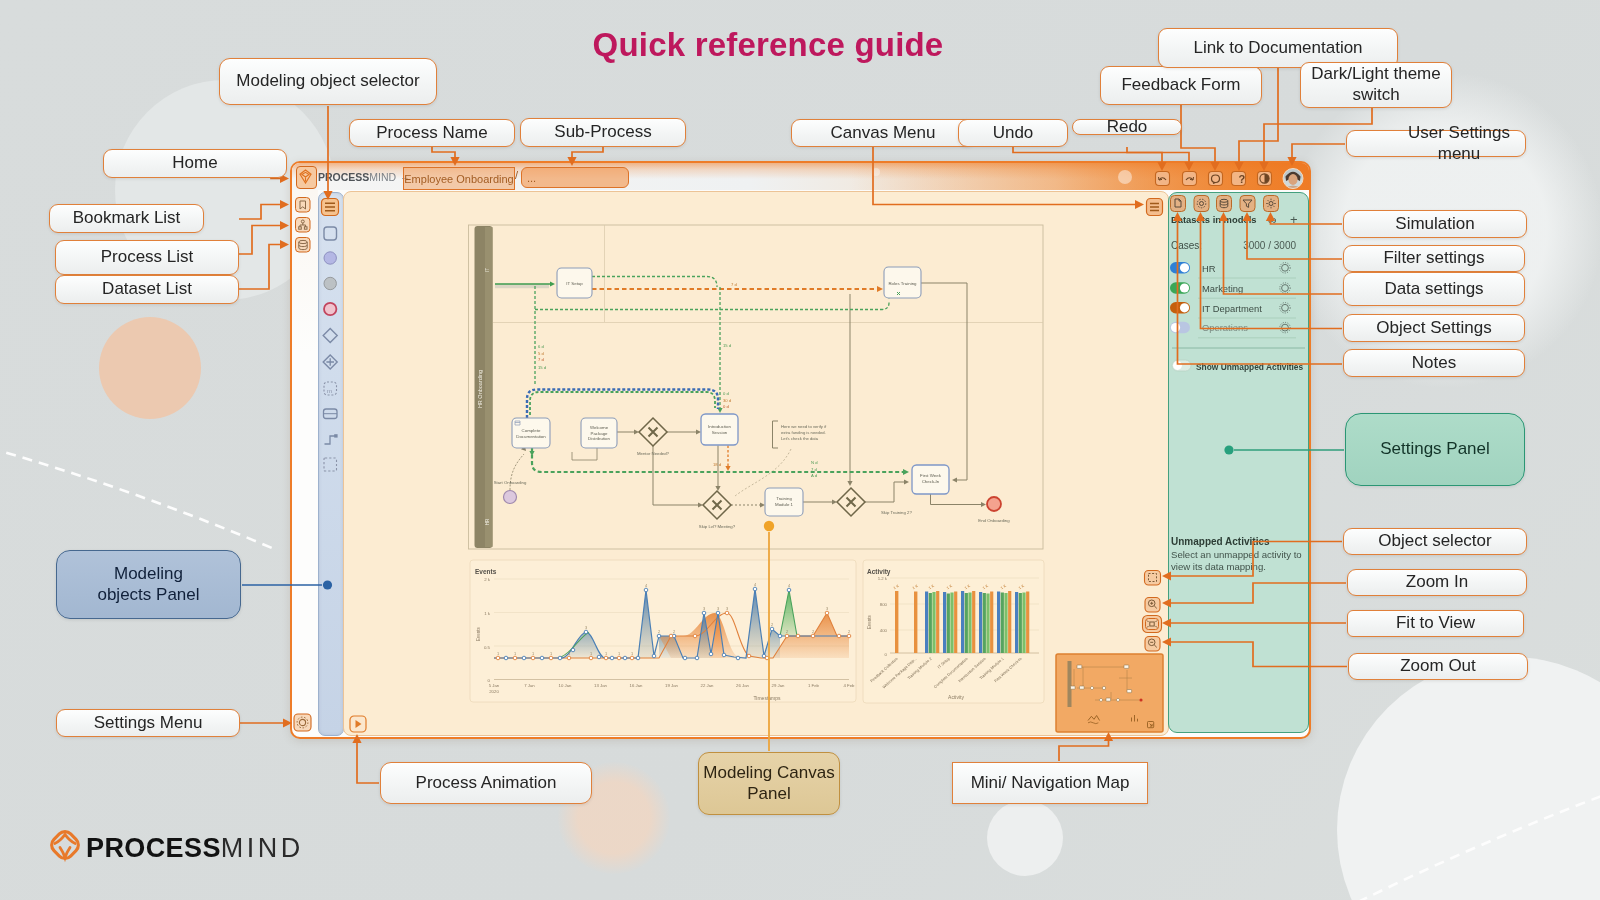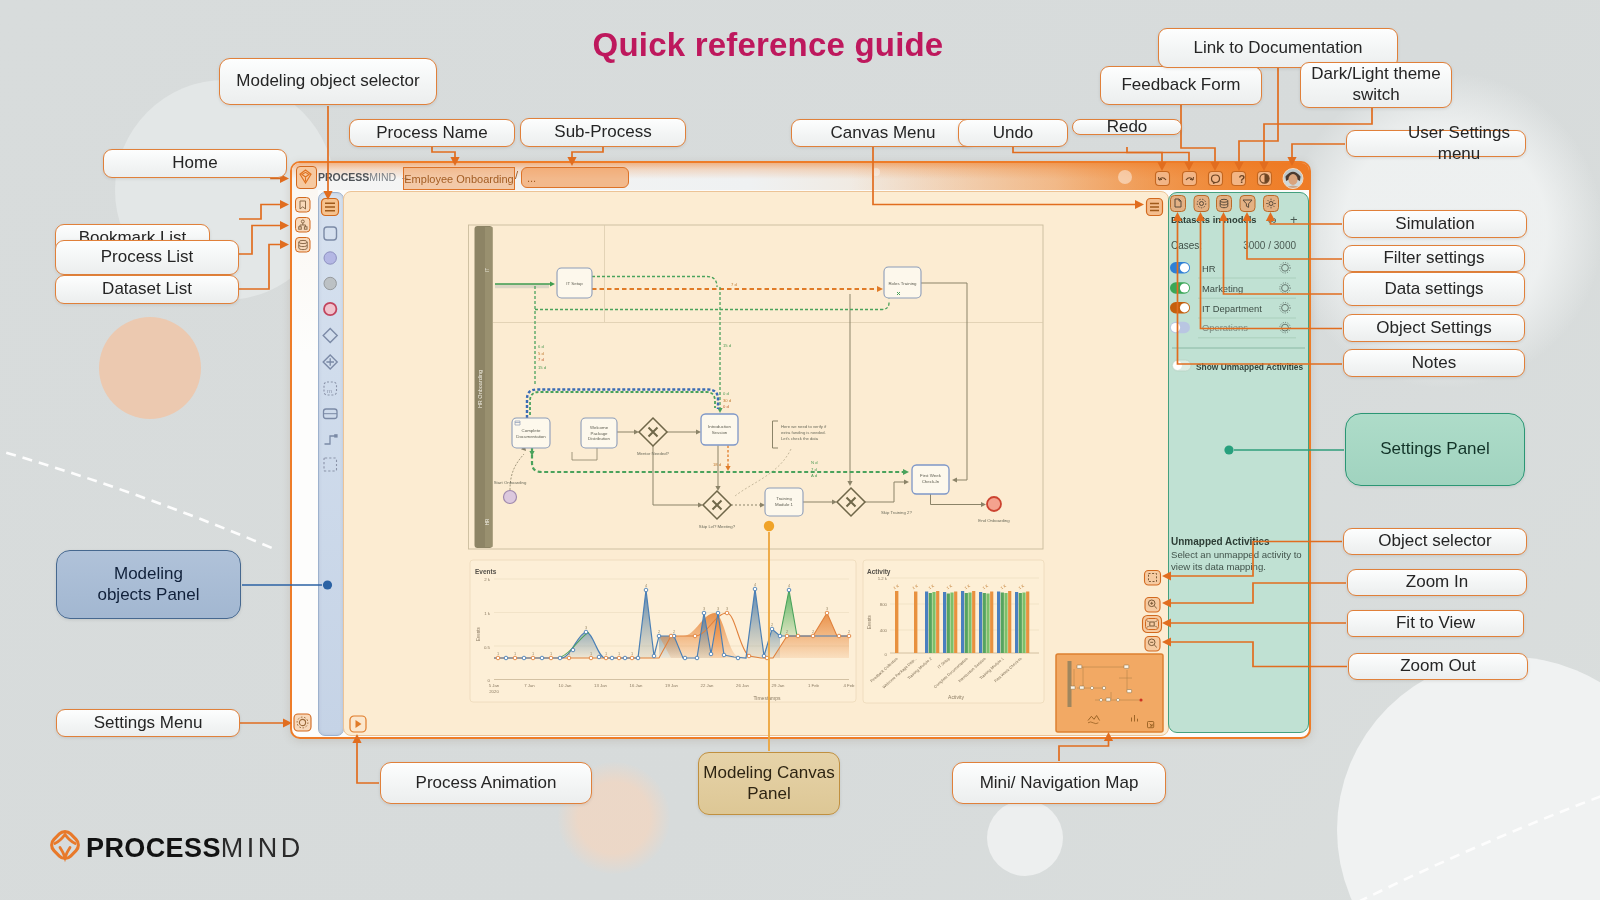--- a/index.html
+++ b/index.html
@@ -632,21 +632,21 @@
   <path d="M1344,450 H1234" stroke="#2f9e7b" stroke-width="1.6"></path>
   <circle cx="1229" cy="450" r="4.6" fill="#27a07d"></circle>
   <path d="M769,751 V532" stroke="#eda53c" stroke-width="1.8"></path>
   <circle cx="769" cy="526" r="5.2" fill="#f0a328"></circle>
 </svg>
 
 <div class="label" style="left:219px;top:58px;width:218px;height:47px;border-radius:11px;">Modeling object selector</div>
 <div class="label" style="left:349px;top:119px;width:166px;height:28px;">Process Name</div>
 <div class="label" style="left:520px;top:118px;width:166px;height:29px;">Sub-Process</div>
 <div class="label" style="left:55px;top:149px;width:184px;height:29px;margin-left:48px;">Home</div>
-<div class="label" style="left:55px;top:204px;width:155px;height:29px;margin-top:20px;">Bookmark List</div>
+<div class="label" style="left:49px;top:204px;width:155px;height:29px;">Bookmark List</div>
 <div class="label" style="left:55px;top:240px;width:184px;height:35px;">Process List</div>
 <div class="label" style="left:55px;top:275px;width:184px;height:29px;">Dataset List</div>
 <div class="label" style="left:791px;top:119px;width:184px;height:28px;">Canvas Menu</div>
 <div class="label" style="left:958px;top:119px;width:110px;height:28px;">Undo</div>
 <div class="label" style="left:1072px;top:119px;width:110px;height:16px;">Redo</div>
 <div class="label" style="left:1100px;top:66px;width:162px;height:39px;">Feedback Form</div>
 <div class="label" style="left:1158px;top:28px;width:240px;height:40px;">Link to Documentation</div>
 <div class="label" style="left:1300px;top:62px;width:152px;height:46px;">Dark/Light theme<br>switch</div>
 <div class="label" style="left:1346px;top:130px;width:180px;height:27px;padding-left:46px;">User Settings menu</div>
 <div class="label" style="left:1343px;top:210px;width:184px;height:28px;">Simulation</div>
@@ -656,20 +656,20 @@
 <div class="label" style="left:1343px;top:349px;width:182px;height:28px;">Notes</div>
 <div class="label" style="left:1345px;top:413px;width:180px;height:73px;border-radius:16px;background:linear-gradient(180deg,#aedcc9,#a0d3bf);border:1.5px solid #2b9674;color:#123328;">Settings Panel</div>
 <div class="label" style="left:1343px;top:528px;width:184px;height:27px;">Object selector</div>
 <div class="label" style="left:1347px;top:569px;width:180px;height:27px;">Zoom In</div>
 <div class="label" style="left:1347px;top:610px;width:177px;height:27px;border-radius:6px;">Fit to View</div>
 <div class="label" style="left:1348px;top:653px;width:180px;height:27px;">Zoom Out</div>
 <div class="label" style="left:56px;top:550px;width:185px;height:69px;border-radius:14px;background:linear-gradient(180deg,#b0c2d9,#a2b7d1);border:1.5px solid #46688f;color:#10203a;">Modeling<br>objects Panel</div>
 <div class="label" style="left:56px;top:709px;width:184px;height:28px;">Settings Menu</div>
 <div class="label" style="left:380px;top:762px;width:212px;height:42px;border-radius:11px;">Process Animation</div>
 <div class="label" style="left:698px;top:752px;width:142px;height:63px;border-radius:11px;background:linear-gradient(180deg,#e6d3a9,#ddc795);border:1.5px solid #c09040;color:#2e2513;">Modeling Canvas<br>Panel</div>
-<div class="label" style="left:952px;top:762px;width:214px;height:42px;border-radius:11px;">Mini/ Navigation Map</div>
+<div class="label" style="left:952px;top:762px;width:196px;height:42px;border-radius:0;">Mini/ Navigation Map</div>
 
 <svg class="abs" style="left:46px;top:826px;z-index:10;" width="38" height="40" viewBox="0 0 38 40">
   <rect x="7.2" y="7.2" width="23.6" height="23.6" rx="8" transform="rotate(45 19 19)" fill="none" stroke="#e8792a" stroke-width="3.1"></rect>
   <path d="M8.8 17.5 C12.5 16 15.5 13 19 8.6 C22.5 13 25.5 16 29.2 17.5" fill="none" stroke="#e8792a" stroke-width="2.8" stroke-linecap="round"></path>
   <path d="M14 21.5 C16 24.5 17.8 27.5 19 31.5 C20.2 27.5 22 24.5 24 21.5" fill="none" stroke="#e8792a" stroke-width="2.8" stroke-linecap="round"></path>
 </svg>
 <div class="abs" style="left:86px;top:833px;z-index:10;font-size:27px;letter-spacing:.4px;color:#121212;"><b>PROCESS</b><span style="color:#2b2b2b;font-weight:normal;letter-spacing:3.5px;">MIND</span></div>
 
 </body></html>

